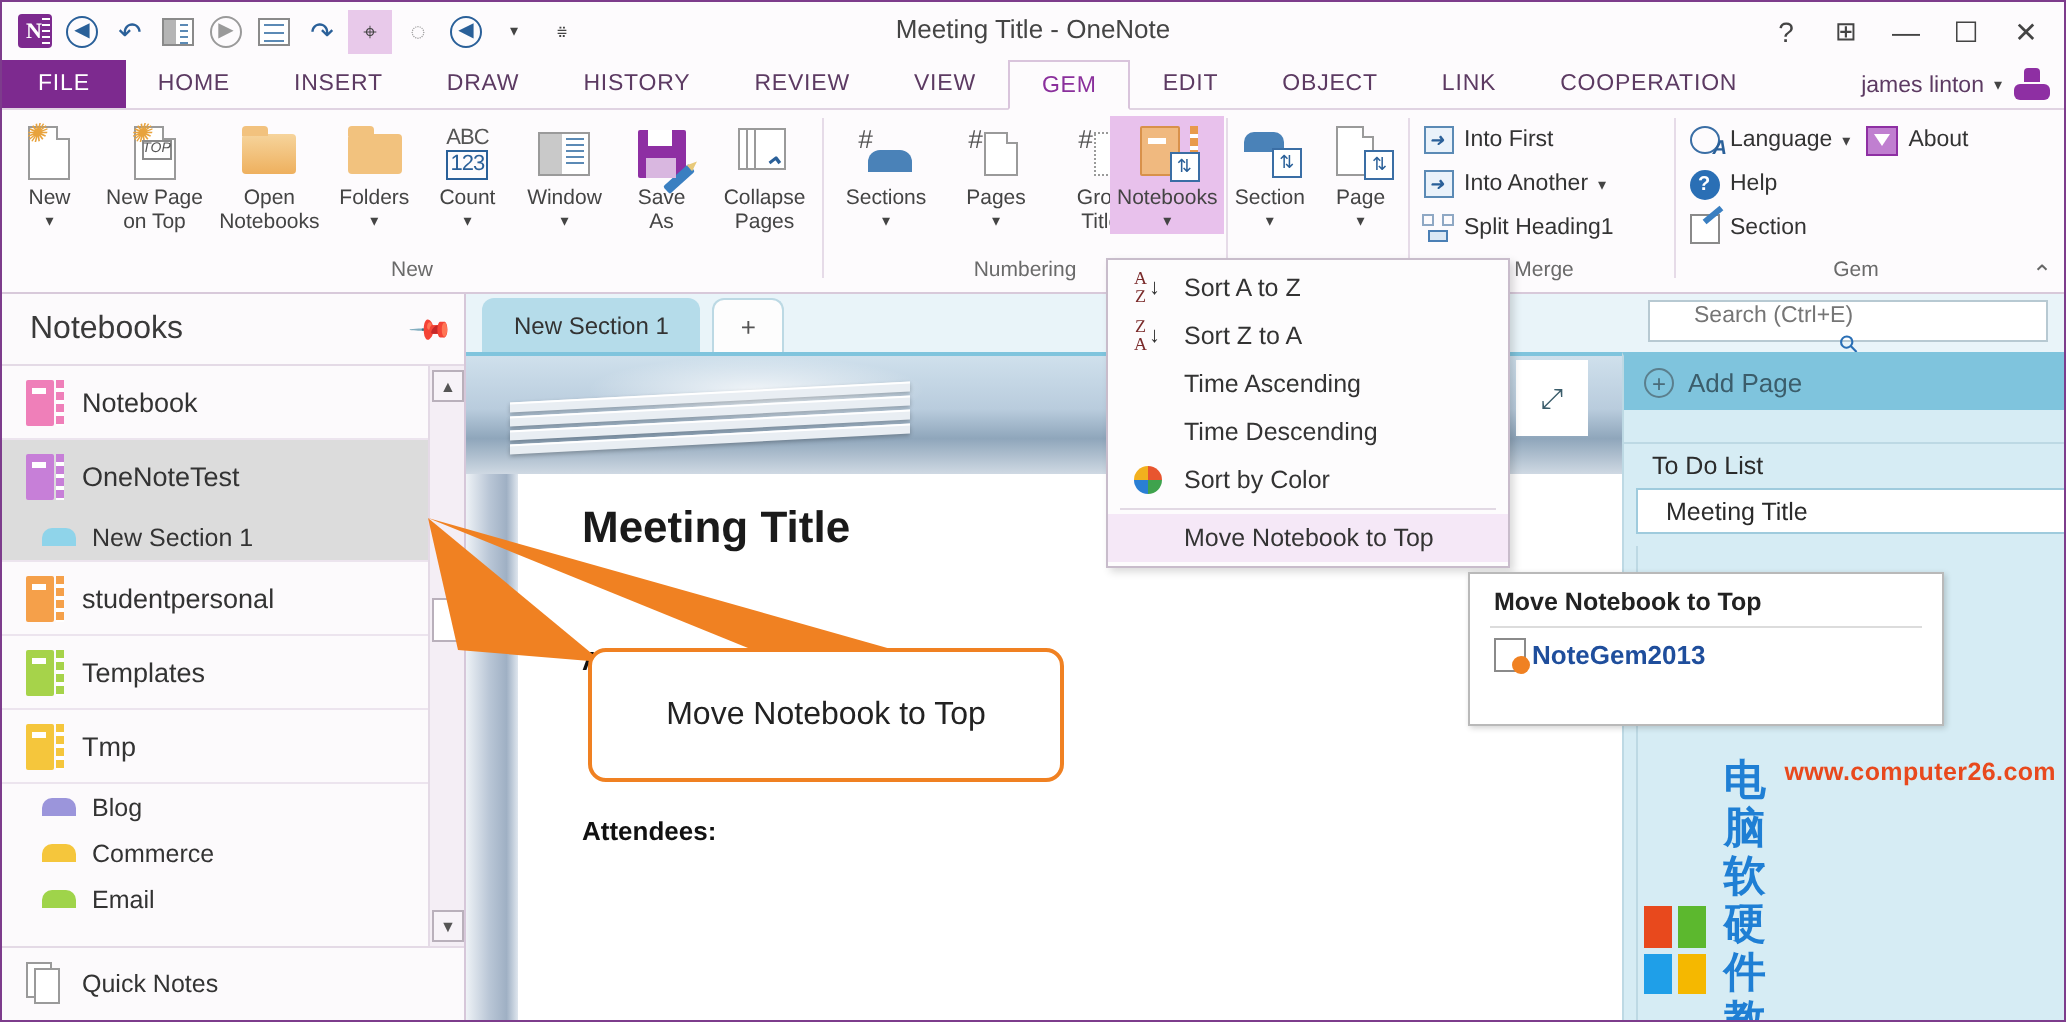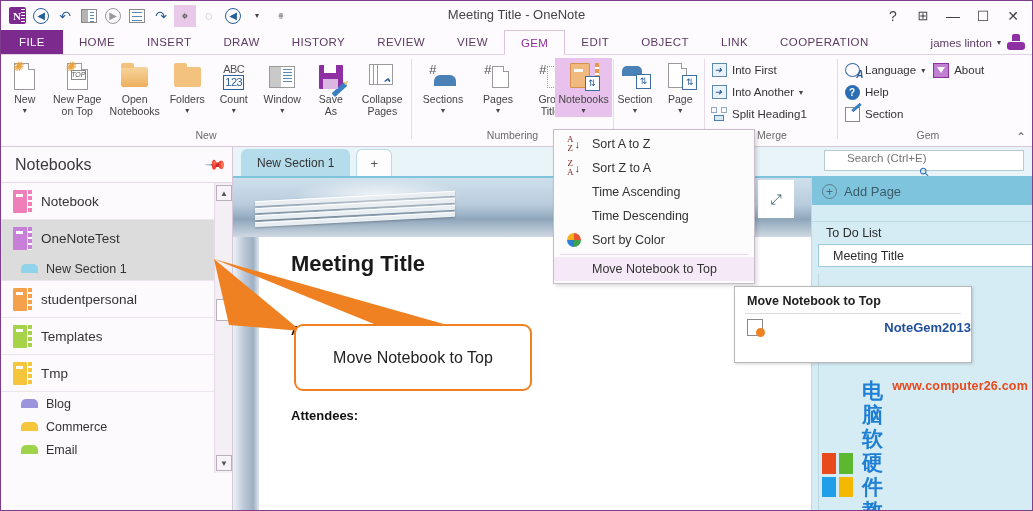--- a/index.html
+++ b/index.html
@@ -430,21 +430,21 @@
 
   
   .tooltip {
     position: absolute; left: 733px; top: 285px; width: 238px; height: 77px;
     background: #fff; border: 1px solid #b9b9b9; box-shadow: 1px 1px 3px rgba(0,0,0,.18);
     z-index: 45;
   }
   .tt-title { font-size: 12.5px; font-weight: bold; color: #222; padding: 7px 0 5px 12px; }
   .tt-rule { height: 1px; background: #dcdcdc; margin: 0 10px; }
   .tt-link { font-size: 13px; color: #1f4e9c; font-weight: bold; }
-  .tt-row { display:flex; align-items:center; gap:14px; padding: 5px 0 0 12px; justify-content: space-between;}
+  .tt-row { display:flex; align-items:center; gap:3px; padding: 5px 0 0 12px;}
   .tt-ico { width:16px;height:17px;border:1.2px solid #8a8a8a;background:#fff;position:relative;flex:none;}
   .tt-ico::after{content:"";position:absolute;right:-3px;bottom:-2px;width:9px;height:9px;border-radius:50%;
     background:#f08122;}
   .tt-more { font-size: 12px; color: #2a6fb5; padding: 5px 0 0 34px; }
 
   
   .wm {
     position: absolute; right: 4px; bottom: 4px; width: 206px; height: 62px;
     display: flex; align-items: center; gap: 9px; z-index: 50;
   }
@@ -840,20 +840,27 @@
       <span class="secicon" style="background:#9fd44a"></span>
       <span>Email</span>
     </div>
 
     <div class="sb-scroll">
       <div class="arr up">▲</div>
       <div class="thumb"></div>
       <div class="arr dn">▼</div>
     </div>
 
+    <div class="qnotes">
+      <span class="qn-ico">
+          <i class="a"></i>
+          <i class="b"></i>
+        </span>
+      <span>Quick Notes</span>
+    </div>
   </div>
 
   <div class="center">
 
     <div class="sectionbar">
       <div class="sectab">New Section 1</div>
       <div class="sectab addnew">+</div>
       <div class="searchwrap">
         <input type="text" placeholder="Search (Ctrl+E)" style="">
         <span class="search-ico">⚲</span>

